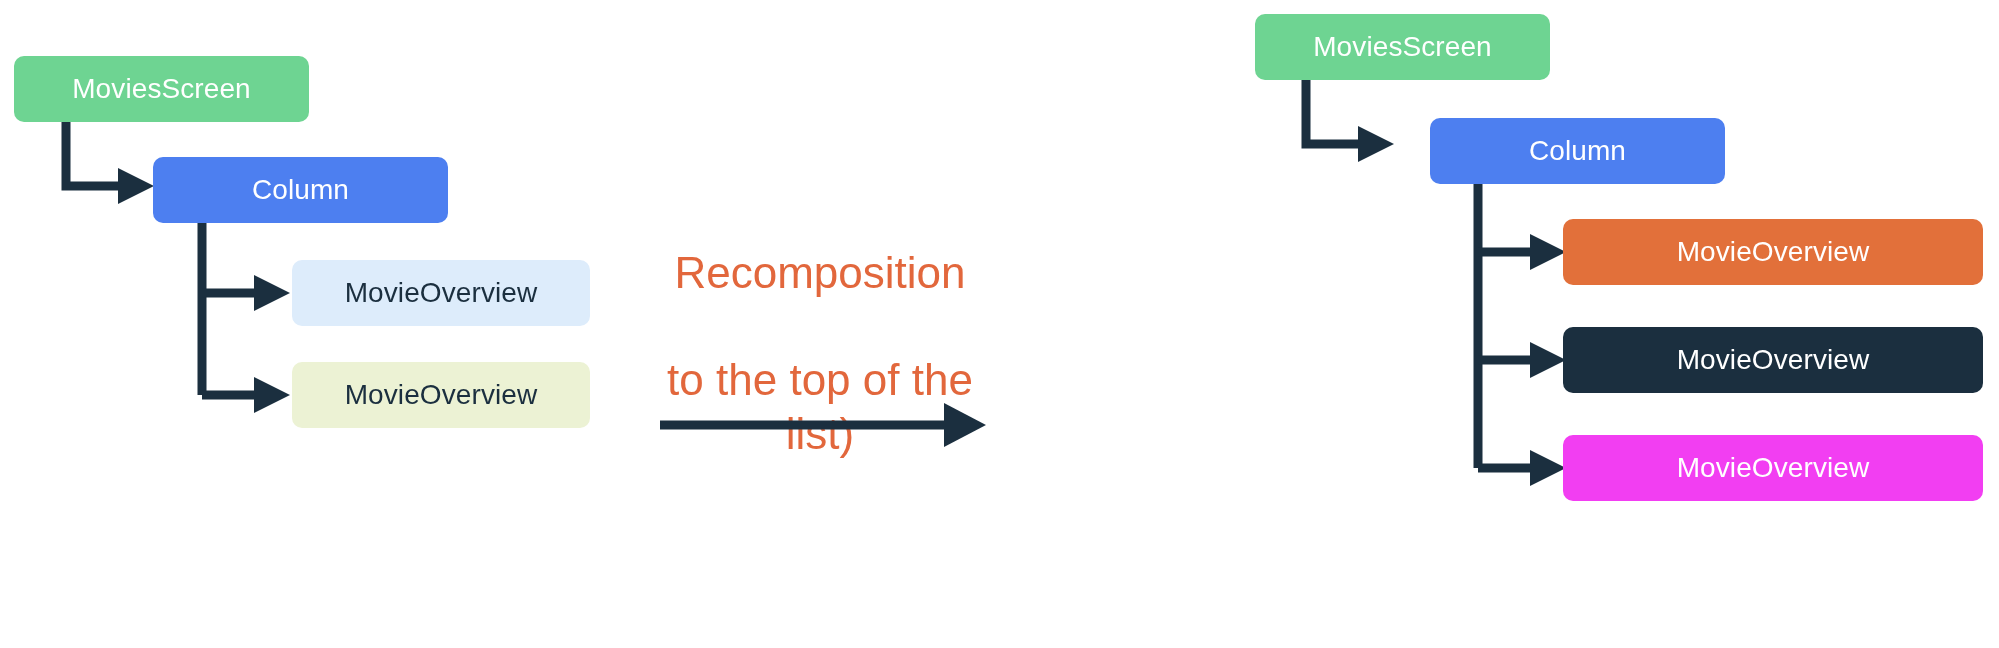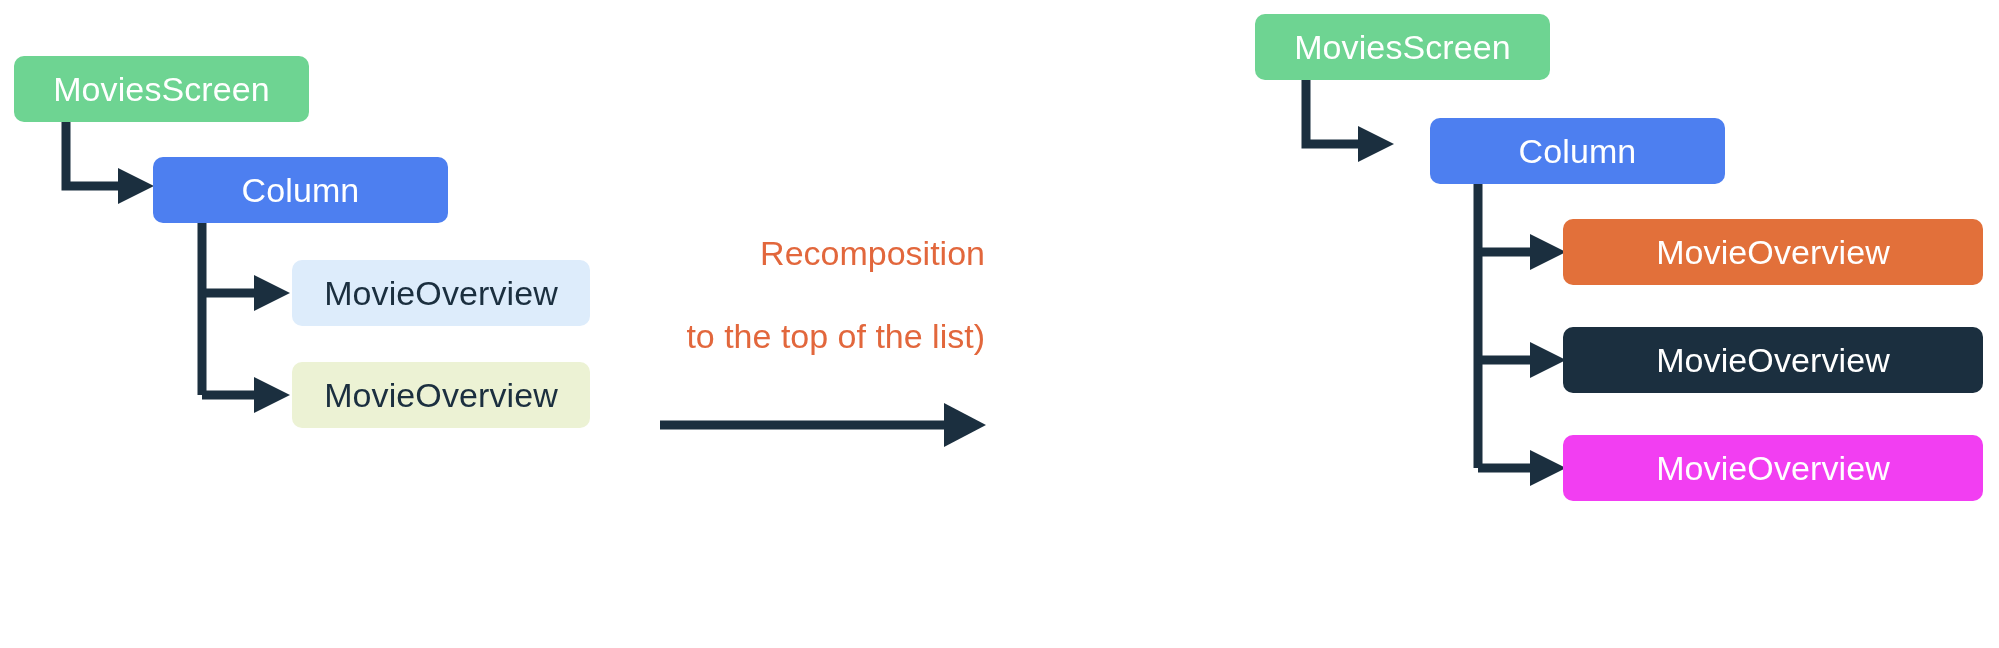--- a/index.html
+++ b/index.html
@@ -15,36 +15,36 @@
     font-family: "Liberation Sans", sans-serif;
     overflow: hidden;
   }
   .node {
     position: absolute;
     box-sizing: border-box;
     border-radius: 10px;
     display: flex;
     align-items: center;
     justify-content: center;
-    font-size: 34px;
+    font-size: 28px;
     letter-spacing: 0.1px;
     white-space: nowrap;
   }
   .connector {
     position: absolute;
     pointer-events: none;
   }
   .connector svg {
     display: block;
     overflow: visible;
   }
   .caption {
     position: absolute;
-    text-align: right;
-    font-size: 34px;
+    text-align: center;
+    font-size: 44px;
     line-height: 1.22;
     white-space: pre-line;
   }
   .flow-arrow {
     position: absolute;
   }
 </style>
 </head>
 <body>
 

